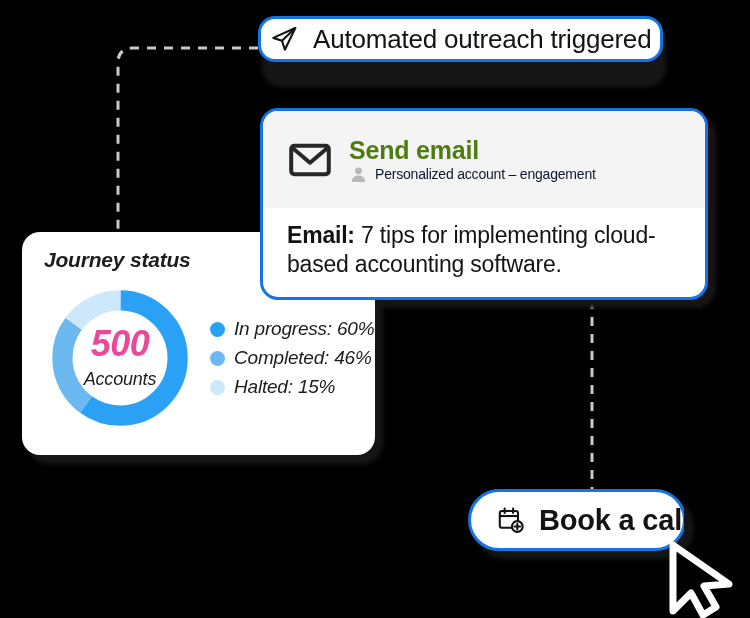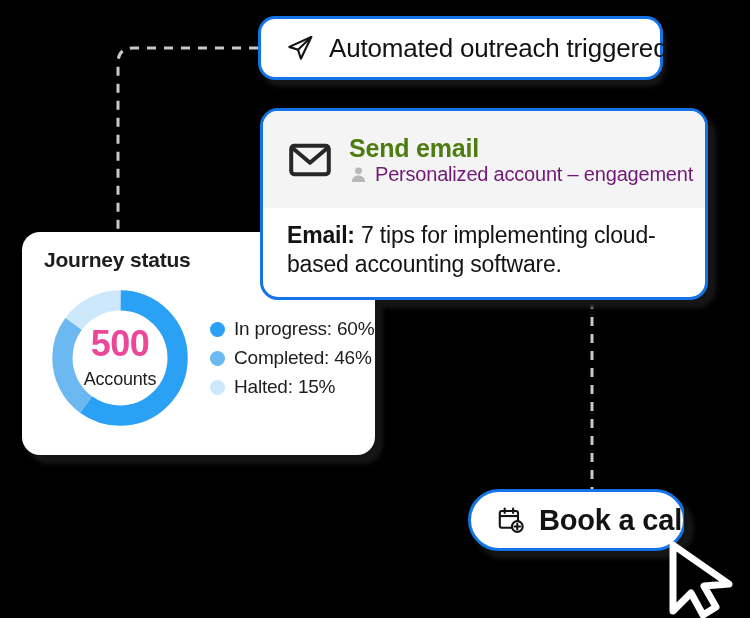--- a/index.html
+++ b/index.html
@@ -38,28 +38,28 @@
     background: #151515;
     z-index: 2;
   }
 
   
   .pill-top {
     position: absolute;
     left: 258px;
     top: 16px;
     width: 405px;
-    height: 64px;
+    height: 46px;
     box-sizing: border-box;
     background: #ffffff;
     border: 3px solid #1473E6;
     border-radius: 17px;
     display: flex;
     align-items: center;
-    padding: 0 24px;
+    padding: 0 8px;
     z-index: 6;
   }
   .pill-top .send-icon {
     flex: 0 0 auto;
     width: 30px;
     height: 30px;
     margin-right: 14px;
     display: block;
   }
   .pill-top .pill-label {
@@ -110,22 +110,22 @@
     align-items: center;
     margin-top: 1px;
   }
   .card-email .person-icon {
     width: 19px;
     height: 19px;
     margin-right: 7px;
     flex: 0 0 auto;
   }
   .card-email .persona-text {
-    font-size: 20px;
-    color: #701a75;
+    font-size: 14px;
+    color: #0f172a;
     letter-spacing: -0.2px;
     white-space: nowrap;
   }
   .card-email .email-body {
     background: #ffffff;
     padding: 13px 24px 0 24px;
     font-size: 23px;
     color: #131313;
     line-height: 1.28;
     letter-spacing: -0.2px;
@@ -137,20 +137,21 @@
     position: absolute;
     left: 22px;
     top: 232px;
     width: 353px;
     height: 223px;
     box-sizing: border-box;
     background: #ffffff;
     border-radius: 18px;
     z-index: 5;
     padding: 16px 20px 0 22px;
+    font-style: italic;
   }
   .card-journey .journey-title {
     font-size: 21px;
     font-weight: bold;
     color: #1d1d1d;
     letter-spacing: -0.2px;
   }
   .journey-body {
     display: flex;
     align-items: center;

